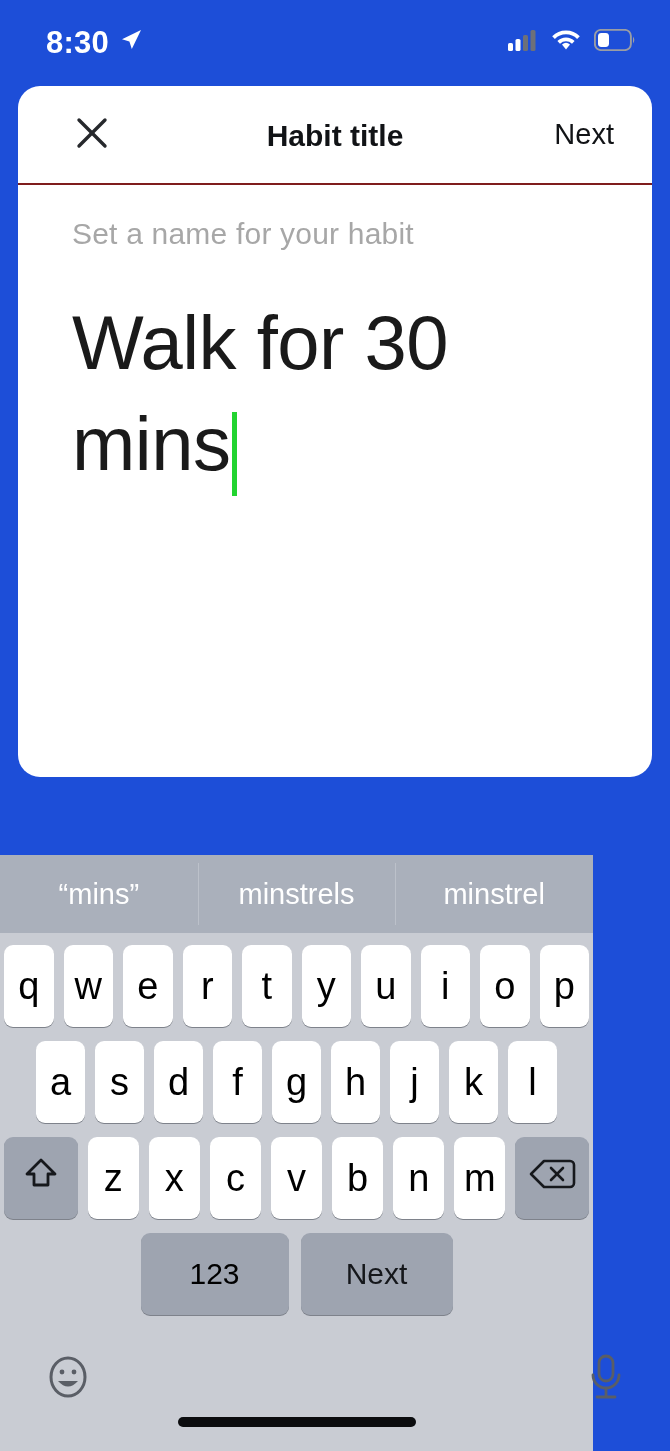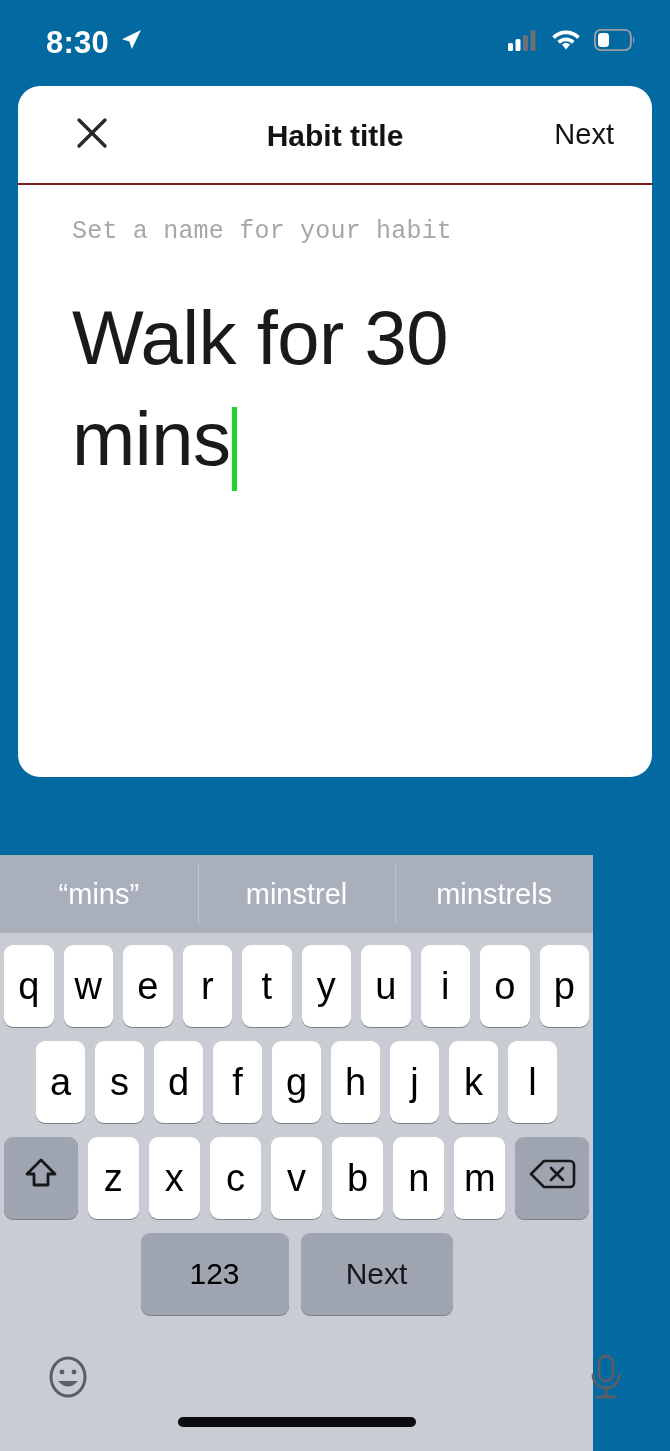--- a/index.html
+++ b/index.html
@@ -5,21 +5,21 @@
   * { margin:0; padding:0; box-sizing:border-box; }
   html, body {
     width:670px; height:1451px;
     background:#22242c;
     font-family:"Liberation Sans", sans-serif;
     overflow:hidden;
   }
   .phone {
     position:relative;
     width:670px; height:1451px;
-    background:#0369a1;
+    background:#1d4ed8;
   }
 
   
   .statusbar {
     position:absolute; top:0; left:0; width:670px; height:84px;
     display:flex; align-items:center; justify-content:space-between;
     padding:0 34px 0 46px;
     color:#ffffff;
   }
   .status-left { display:flex; align-items:center; gap:10px; }
@@ -53,23 +53,22 @@
     font-size:30px; font-weight:700; color:#111316;
     pointer-events:none;
   }
   .next-btn {
     font-size:29px; font-weight:400; color:#111316;
     cursor:pointer; z-index:2;
   }
 
   .card-body { padding:32px 54px 0 54px; }
   .field-label {
-    font-size:25px; color:#a7a7a7; font-weight:400;
+    font-size:30px; color:#a7a7a7; font-weight:400;
     letter-spacing:.2px;
-    font-family:Liberation Mono, monospace;
   }
   .input-wrap {
     margin-top:41px;
     position:relative;
   }
   .input-text {
     font-size:76px;
     font-weight:300;
     line-height:1.33;
     color:#1a1a1a;
@@ -212,22 +211,22 @@
         <span class="input-text">Walk for 30 mins</span><span class="caret"></span>
       </div>
     </div>
 
   </div>
 
   <div class="keyboard">
 
     <div class="predictive">
       <div class="pred-item">“mins”</div>
+      <div class="pred-item">minstrels</div>
       <div class="pred-item">minstrel</div>
-      <div class="pred-item">minstrels</div>
     </div>
 
     <div class="rows">
 
       <div class="krow r1">
         <div class="key">q</div>
         <div class="key">w</div>
         <div class="key">e</div>
         <div class="key">r</div>
         <div class="key">t</div>

